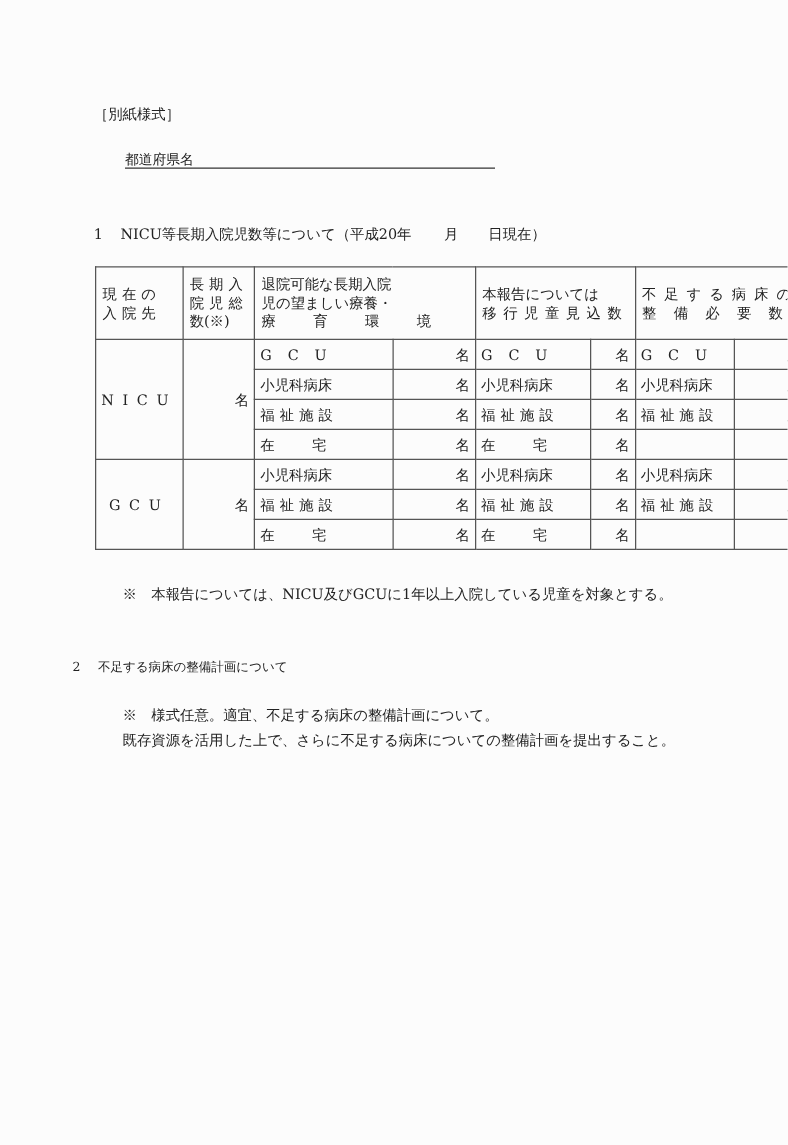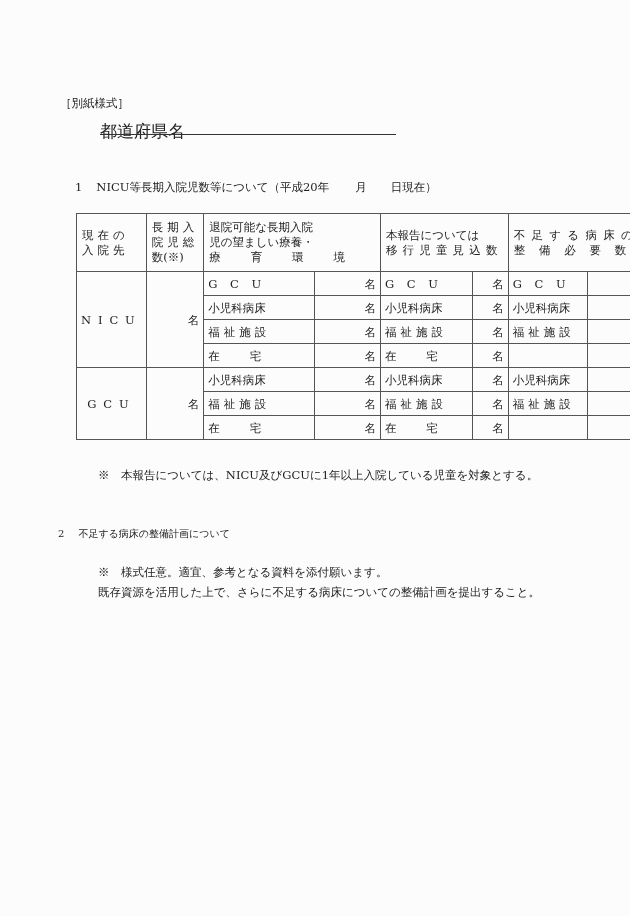--- a/index.html
+++ b/index.html
@@ -2,22 +2,22 @@
 <html><head>
 <meta charset="utf-8">
 <style>
   html, body { margin: 0; padding: 0; }
   body {
     width: 630px; height: 916px; background: #fcfcfc; position: relative;
     font-family: "DejaVu Serif", "Liberation Serif", serif;
     color: #222; font-size: 11.5px; overflow: hidden;
   }
   .abs { position: absolute; white-space: nowrap; }
-  #form-label { left: 60px; top: 84px; font-size: 11.5px; margin-top: 12px; }
-  #pref-label { left: 100px; top: 120px; font-size: 17px; }
+  #form-label { left: 75px; top: 84px; font-size: 11.5px; }
+  #pref-label { left: 100px; top: 120px; font-size: 11px; }
   #pref-line { left: 100px; top: 134px; width: 296px; height: 0; border-top: 1px solid #333; }
   #sec1-title { left: 75px; top: 180px; font-size: 11.5px; }
 
   table#survey {
     position: absolute; left: 76px; top: 213px; border-collapse: collapse;
     table-layout: fixed; font-size: 11.5px;
   }
   #survey td, #survey th {
     border: 1px solid #555; padding: 0 4px; font-weight: normal; vertical-align: middle;
     height: 23px; line-height: 14px; overflow: hidden; white-space: nowrap;
@@ -143,13 +143,13 @@
   </tr>
 </tbody>
   </table>
 
 <div class="abs" id="note1">※　本報告については、NICU及びGCUに1年以上入院している児童を対象とする。</div>
 
 <div class="abs" id="sec2-title">
   <span>2</span><span style="display:inline-block;width:14px"></span><span>不足する病床の整備計画について</span>
 </div>
 <div class="abs" id="sec2-body">既存資源を活用した上で、さらに不足する病床についての整備計画を提出すること。</div>
-<div class="abs" id="sec2-note">※　様式任意。適宜、参考となる資料を添付願います。</div>
+<div class="abs" id="sec2-note">※　様式任意。適宜、不足する病床の整備計画について。</div>
 
 </body></html>

